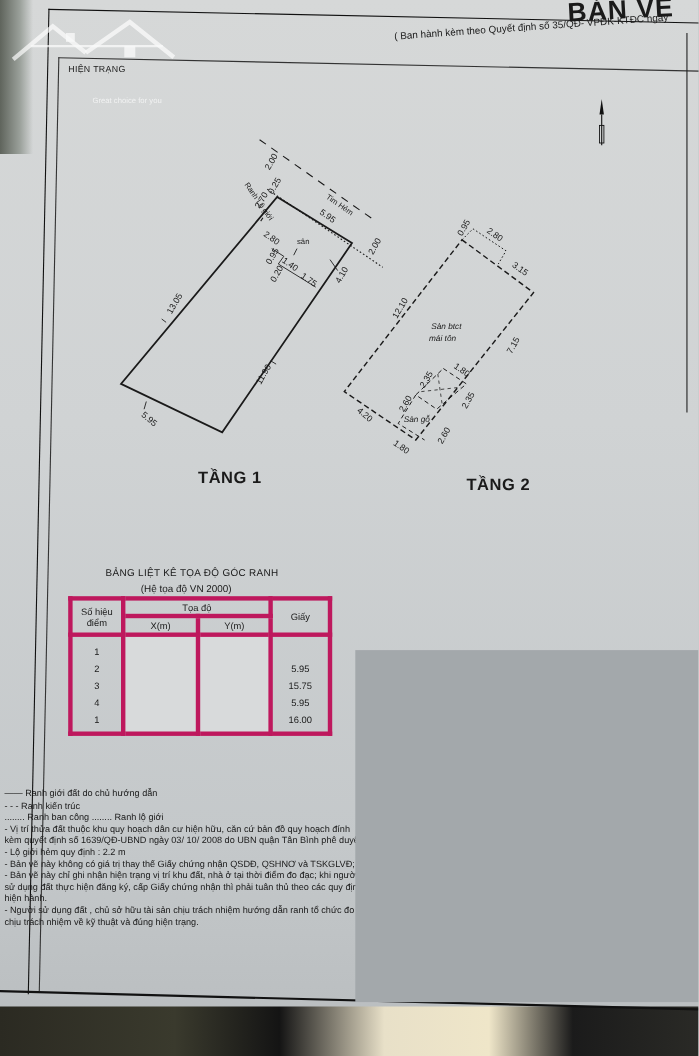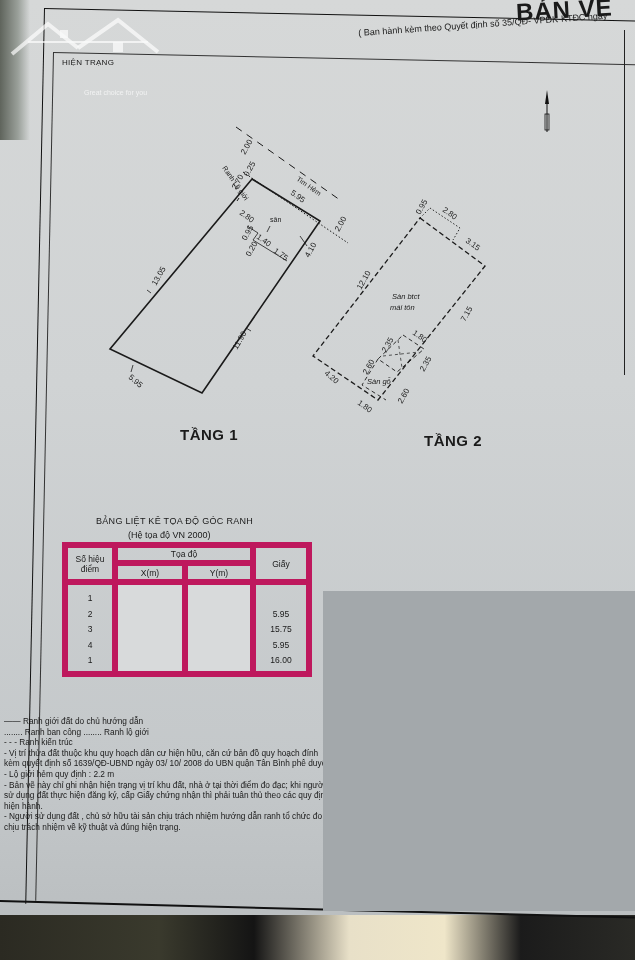--- a/index.html
+++ b/index.html
@@ -67,21 +67,21 @@
     position:absolute; left:96px; top:516px; font-size:9px; letter-spacing:0.3px; white-space:nowrap;
   }
   .table-subtitle {
     position:absolute; left:128px; top:530px; font-size:9px; white-space:nowrap;
   }
   table.coord {
     position:absolute; left:62px; top:542px; border-collapse:collapse;
     font-size:8.5px;
   }
   table.coord td, table.coord th {
-    border:6px solid #be185d; font-weight:normal; text-align:center; padding:0;
+    border:4px solid #be185d; font-weight:normal; text-align:center; padding:0;
   }
   .cells-col { line-height:15.5px; padding-top:6px !important; vertical-align:top; }
   .blank { background:#d8dadb; }
   .notes {
     position:absolute; left:4px; top:716px; width:330px; font-size:8.3px; line-height:10.6px;
   }
   .notes .head { font-weight:bold; }
   .redact {
     position:absolute; left:323px; top:591px; width:312px; height:320px; background:#a3a8ab;
   }
@@ -222,21 +222,22 @@
       <div>15.75</div>
       <div>5.95</div>
       <div>16.00</div>
     </td>
   </tr>
 </tbody>
   </table>
 
 <div class="notes">
   <div>—— Ranh giới đất do chủ hướng dẫn</div>
+  <div>- - - Ranh kiến trúc</div>
   <div>........ Ranh ban công ........ Ranh lộ giới</div>
-  <div>- - - Ranh kiến trúc</div>
   <div>- Vị trí thửa đất thuộc khu quy hoạch dân cư hiện hữu, căn cứ bản đồ quy hoạch đính kèm quyết định số 1639/QĐ-UBND ngày 03/ 10/ 2008 do UBN quận Tân Bình phê duyệt ;</div>
   <div>- Lộ giới hẻm quy định  : 2.2 m</div>
+  <div>- Bản vẽ này không có giá trị thay thế Giấy chứng nhận QSDĐ, QSHNƠ và TSKGLVĐ;</div>
   <div>- Bản vẽ này chỉ ghi nhận hiện trạng vị trí khu đất, nhà ở tại thời điểm đo đạc; khi người sử dụng đất thực hiện đăng ký, cấp Giấy chứng nhận thì phải tuân thủ theo các quy định hiện hành.</div>
   <div>- Người sử dụng đất , chủ sở hữu tài sản chịu trách nhiệm hướng  dẫn ranh tổ chức đo vẽ chịu trách nhiệm về kỹ thuật và đúng hiện trạng.</div>
 </div>
 
 <div class="redact"></div>
 
 </body></html>

